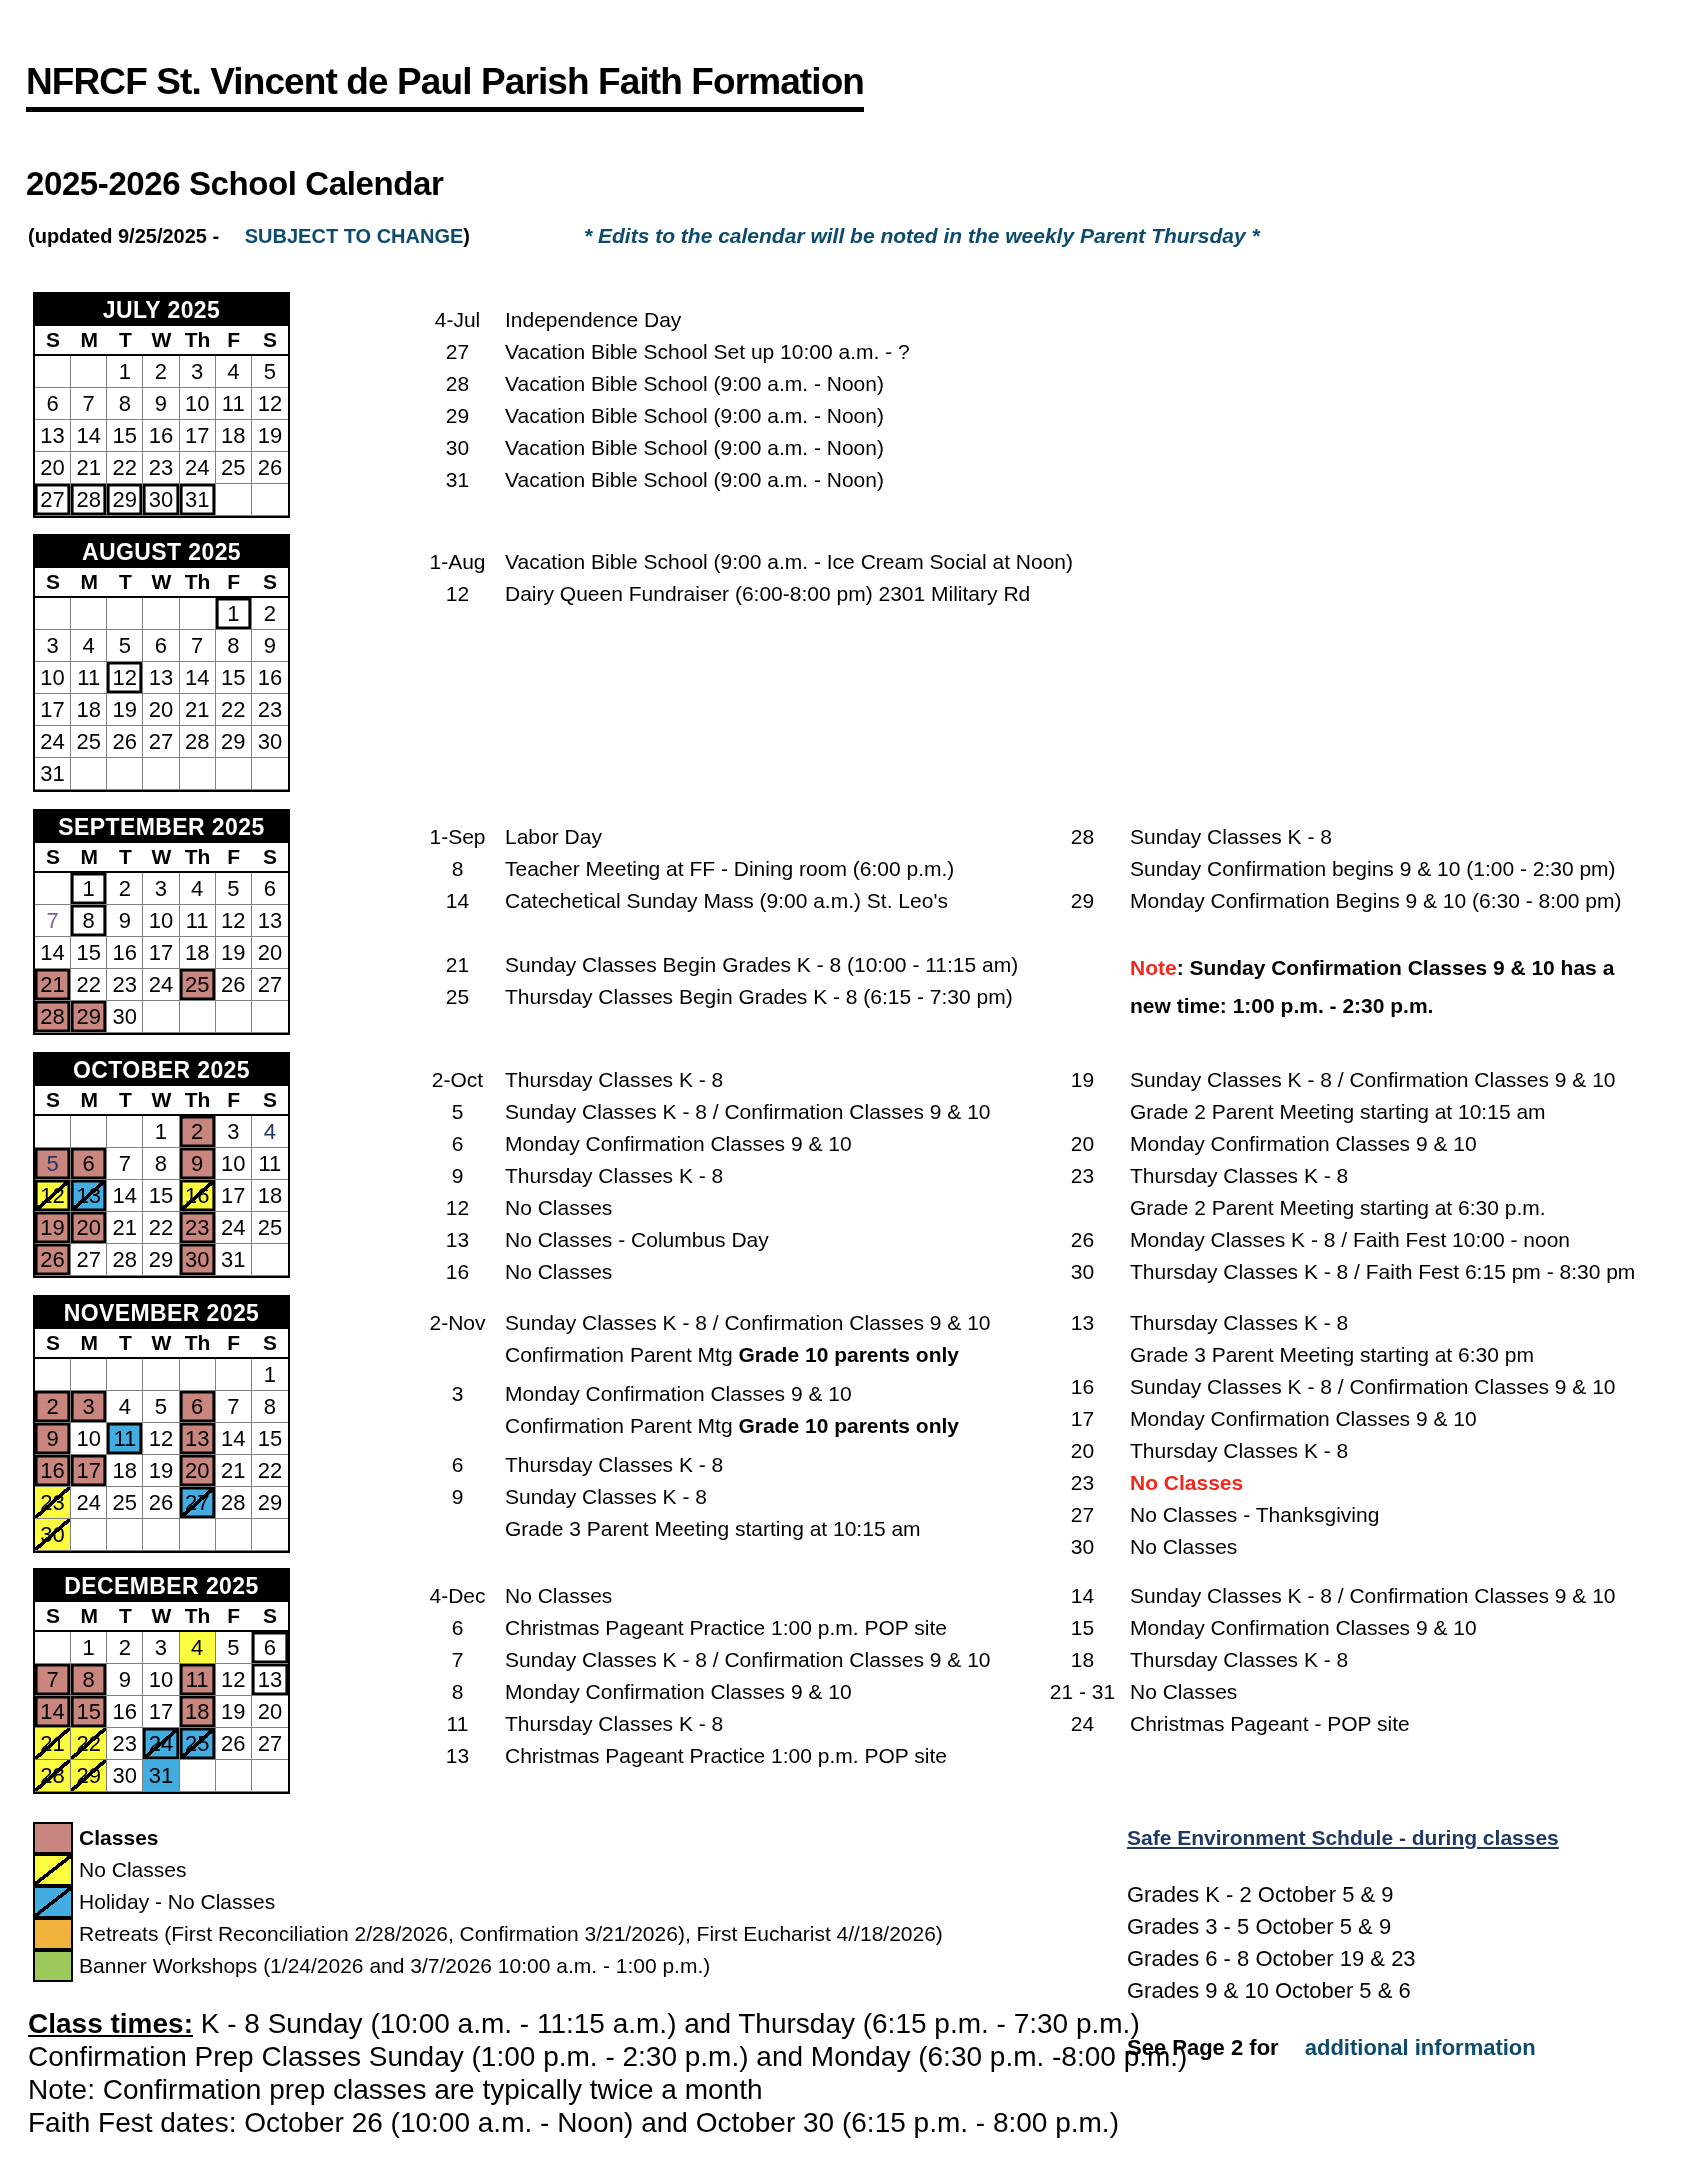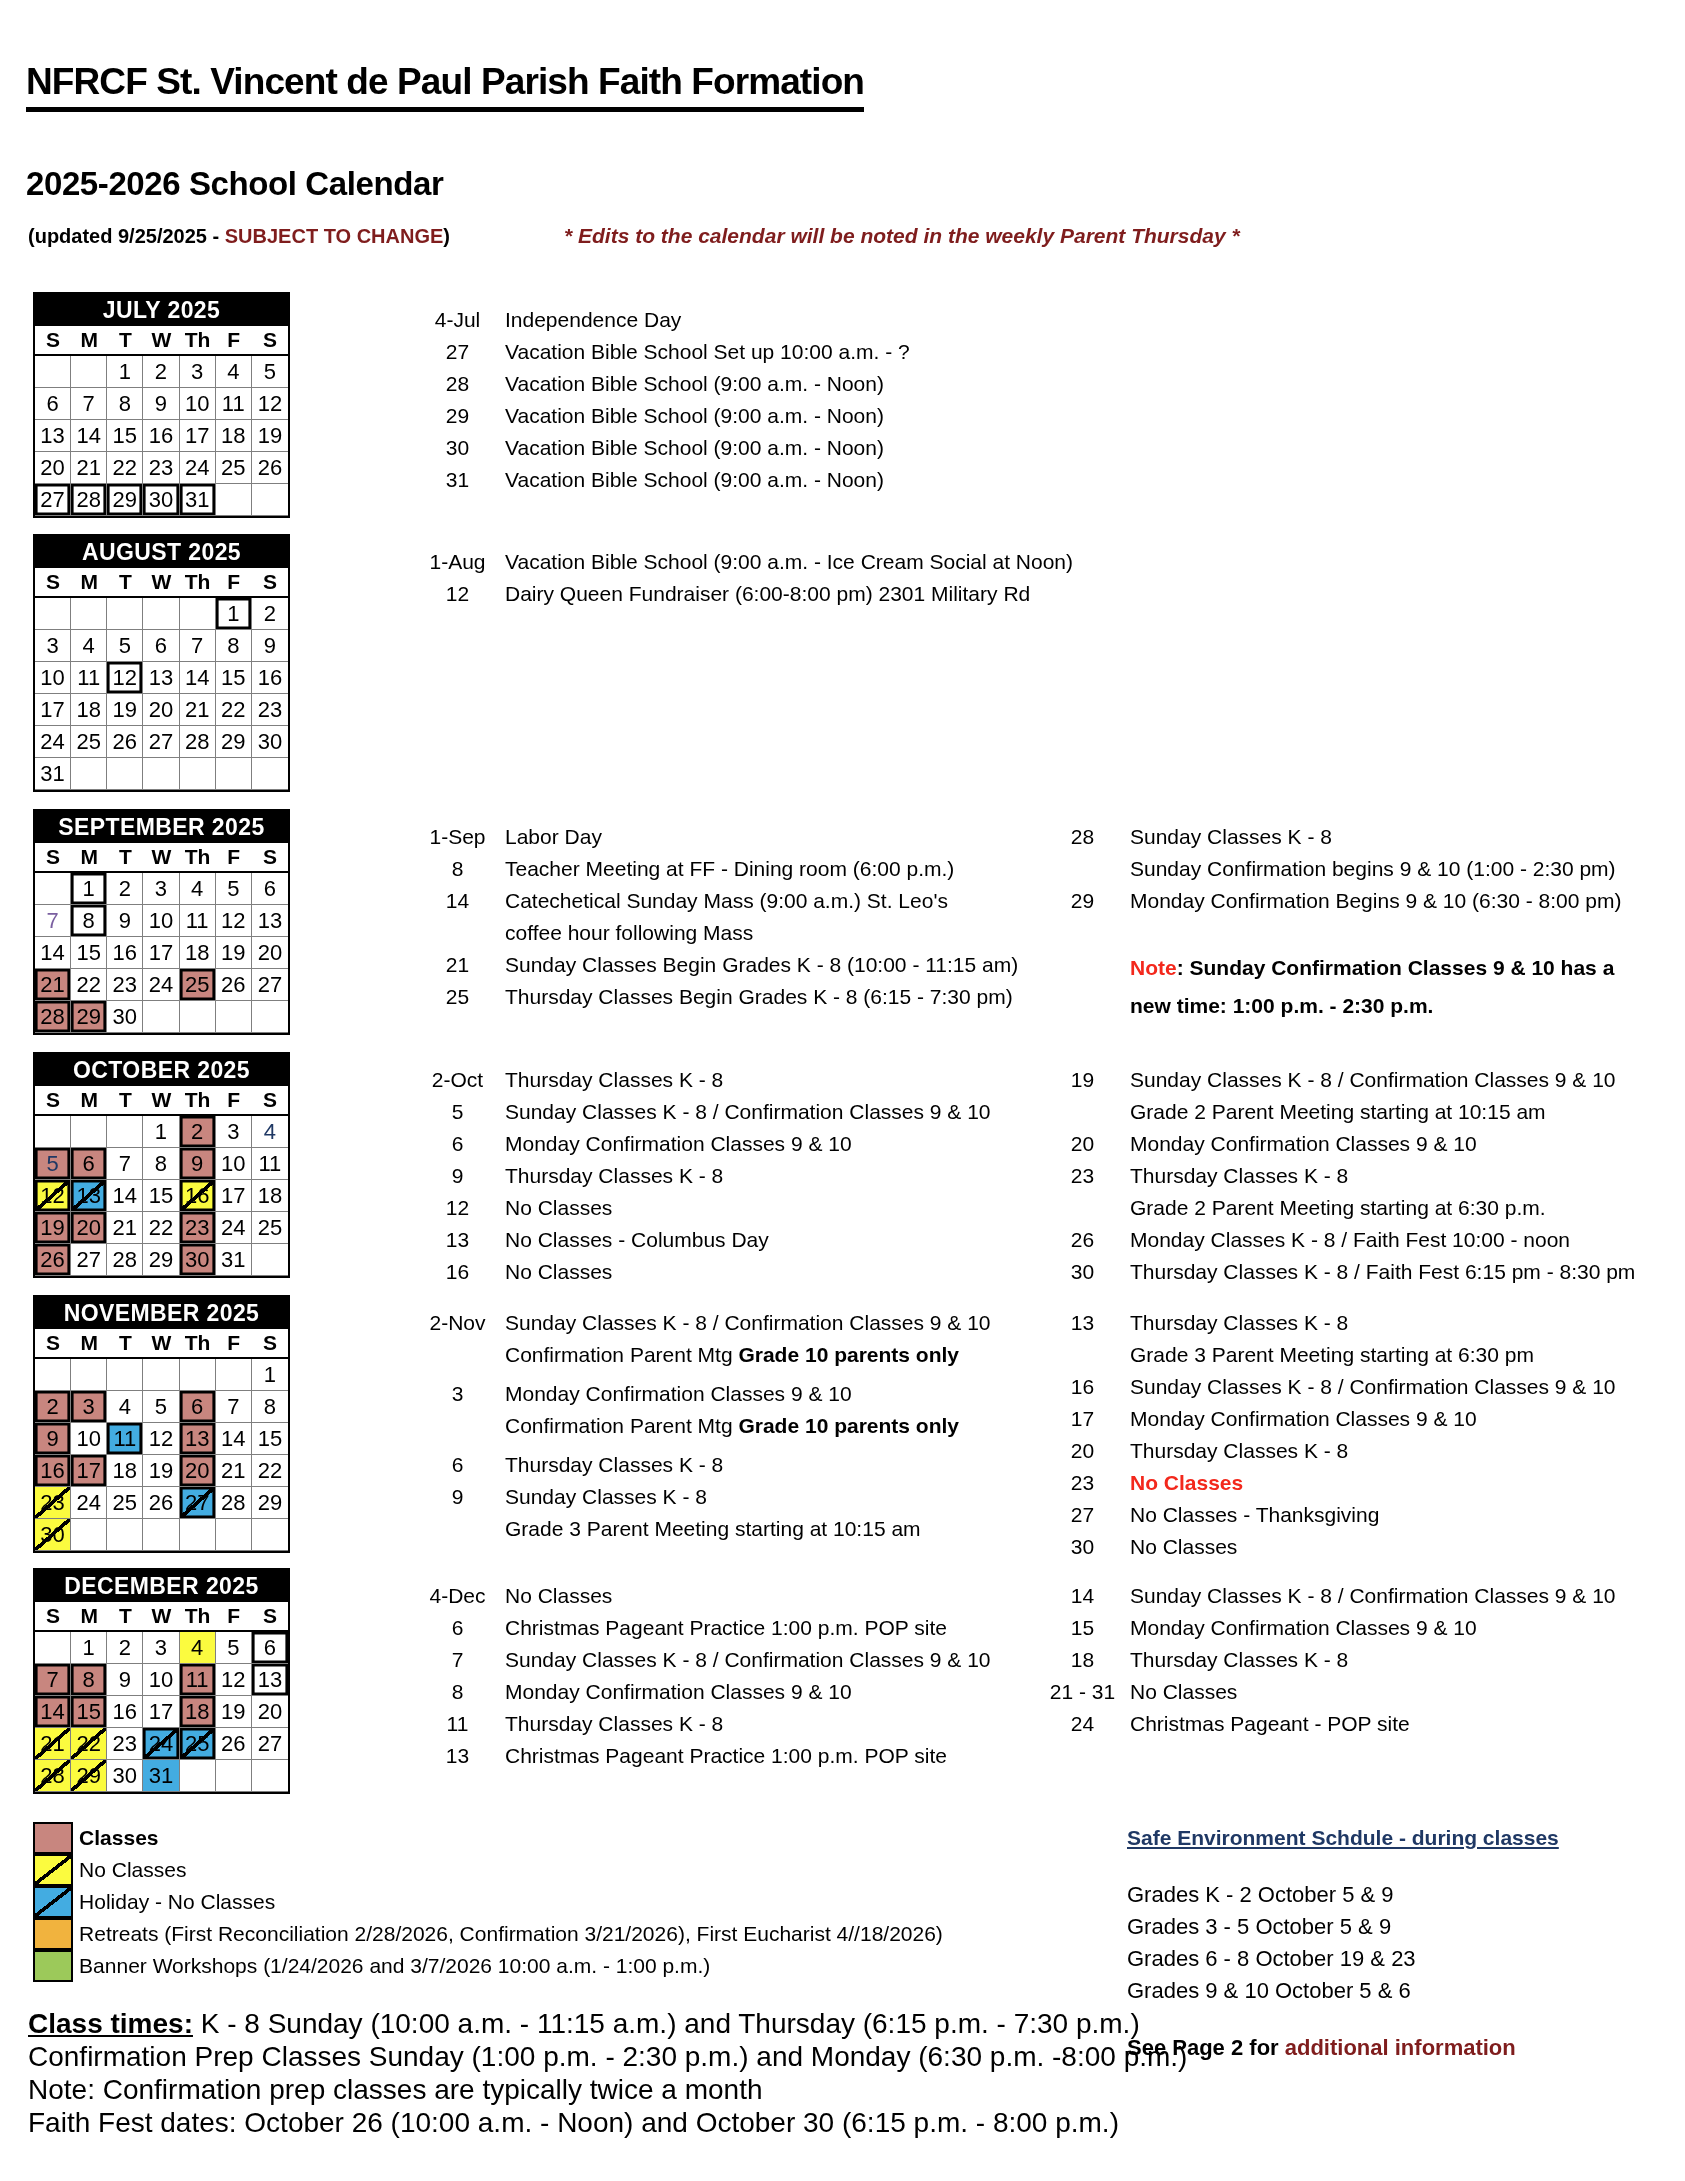--- a/index.html
+++ b/index.html
@@ -15,21 +15,21 @@
     position:absolute; left:26px; top:61px;
     font-size:37px; font-weight:bold; letter-spacing:-0.9px;
     display:inline-block; border-bottom:5.3px solid #000; padding-bottom:4.4px;
   }
   .page-subtitle {
     position:absolute; left:26px; top:165px;
     font-size:33px; font-weight:bold; letter-spacing:-0.4px;
   }
   .updated-line { position:absolute; left:28px; top:225px; font-size:20px; font-weight:bold; }
   .edits-note  { position:absolute; left:564px; top:224px; font-size:21px; font-weight:bold; font-style:italic; }
-  .red { color:#7f1d1d; }
+  .red { color:#0c4a6e;margin-left:20px; }
   .b { font-weight:bold; }
 
   
   .month-section { position:absolute; left:26px; width:1659px; }
 
   .calendar { position:absolute; left:7px; top:0; width:257px; border:2.6px solid #000; background:#fff; }
   .cal-title {
     height:32px; background:#000; color:#fff; font-weight:bold; font-size:23px;
     display:flex; align-items:center; justify-content:center; letter-spacing:0.4px;
   }
@@ -295,21 +295,20 @@
           <div class="ev-row">
             <span class="ev-date">8</span>
             <span class="ev-text"><span>Teacher Meeting at FF - Dining room (6:00 p.m.)</span></span>
           </div>
           <div class="ev-row">
             <span class="ev-date">14</span>
             <span class="ev-text"><span>Catechetical Sunday Mass (9:00 a.m.) St. Leo's</span></span>
           </div>
           <div class="ev-row">
             <span class="ev-date"></span>
-            <span class="ev-text"><span>coffee hour following Mass</span></span>
           </div>
           <div class="ev-row">
             <span class="ev-date">21</span>
             <span class="ev-text"><span>Sunday Classes Begin Grades K - 8 (10:00  - 11:15 am)</span></span>
           </div>
           <div class="ev-row">
             <span class="ev-date">25</span>
             <span class="ev-text"><span>Thursday Classes Begin Grades K - 8 (6:15  - 7:30 pm)</span></span>
           </div>
         </div>

